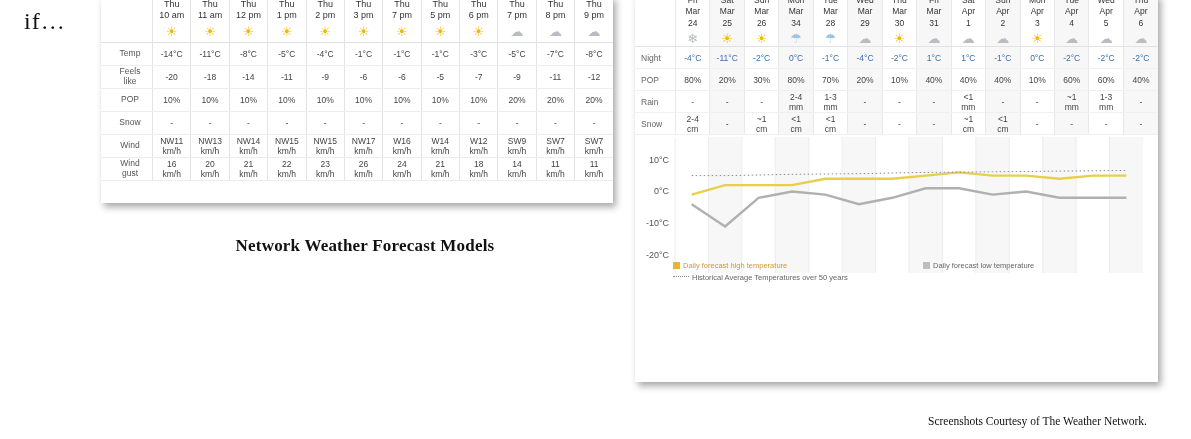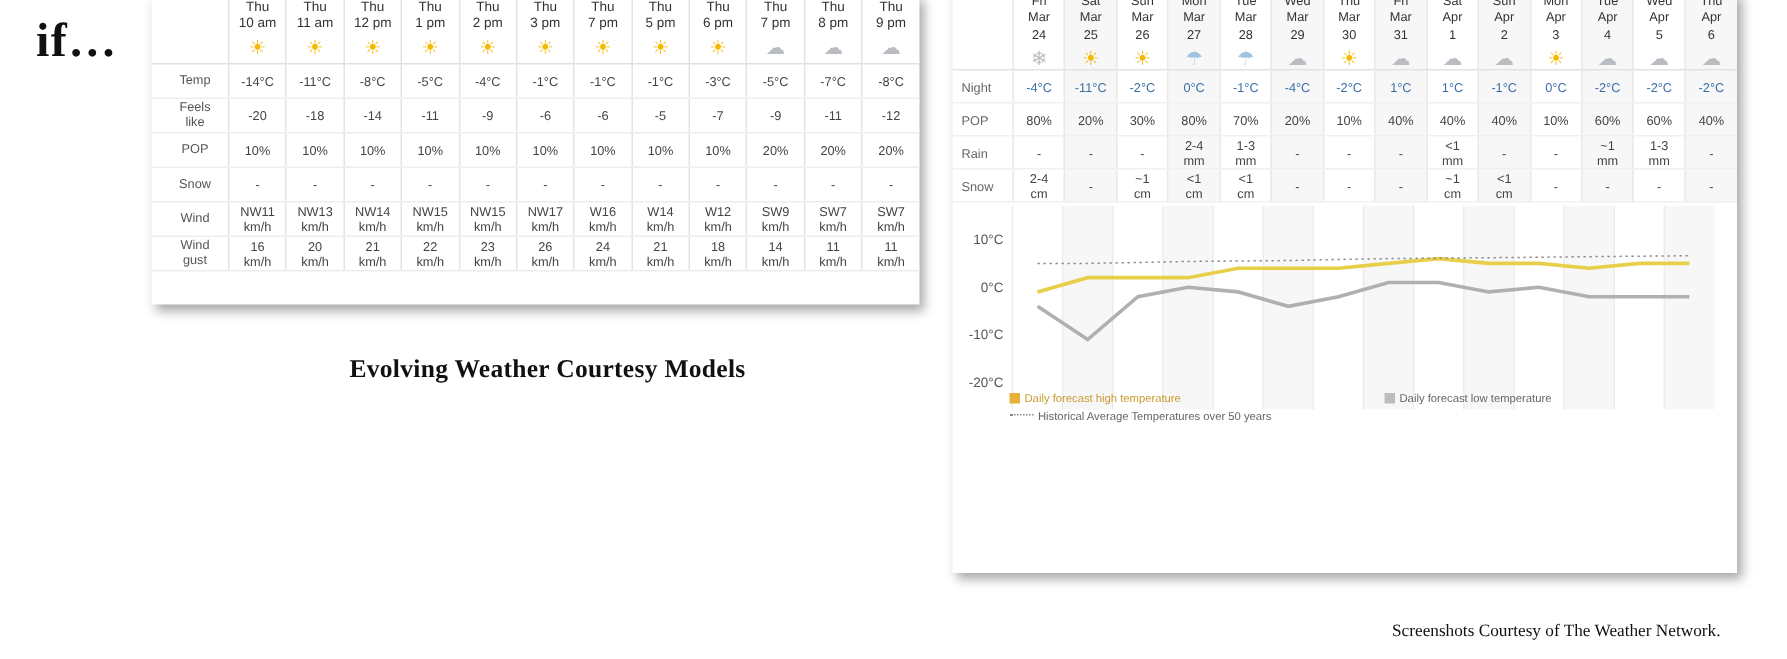--- a/index.html
+++ b/index.html
@@ -14,22 +14,22 @@
     font-family: "Liberation Sans", sans-serif;
     overflow: hidden;
   }
 
   
   #if-text {
     position: absolute;
     left: 24px;
     top: 8px;
     font-family: "Liberation Serif", serif;
-    font-size: 32px;
-    font-weight: bold;
+    font-size: 24px;
+    font-weight: normal;
     color: #111;
     letter-spacing: 1px;
   }
 
   #title-block {
     position: absolute;
     left: 100px;
     top: 236px;
     width: 530px;
     text-align: center;
@@ -183,21 +183,21 @@
   .sw-low { background:#bdbdbd; }
   .dashline { display:inline-block; width:16px; border-top:1px dotted #888; vertical-align:3px; margin-right:3px; }
   .leg-col2 { position:absolute; left: 250px; top: 0; }
 </style>
 </head>
 <body>
 
 <div id="if-text">if…</div>
 
 <div id="title-block">
-  <div class="line1">Evolving Weather Courtesy Models</div>
+  <div class="line1">Network Weather Forecast Models</div>
 </div>
 
 <div id="courtesy">Screenshots Courtesy of The Weather Network.</div>
 
 <div class="panel" id="hourly-panel">
   <table class="grid" id="hourly-table">
     <thead>
       <tr>
         <th class="rowlabel"></th>
       <th>
@@ -382,21 +382,21 @@
             <span>Sun</span>
             <span>Mar</span>
             <span>26</span>
             <span style="margin-top:3px">
               <span class="wi wi-sun">☀</span>
             </span>
           </th>
           <th class="band">
             <span>Mon</span>
             <span>Mar</span>
-            <span>27</span>
+            <span>34</span>
             <span style="margin-top:3px">
               <span class="wi wi-rain">☂</span>
             </span>
           </th>
           <th>
             <span>Tue</span>
             <span>Mar</span>
             <span>28</span>
             <span style="margin-top:3px">
               <span class="wi wi-rain">☂</span>

